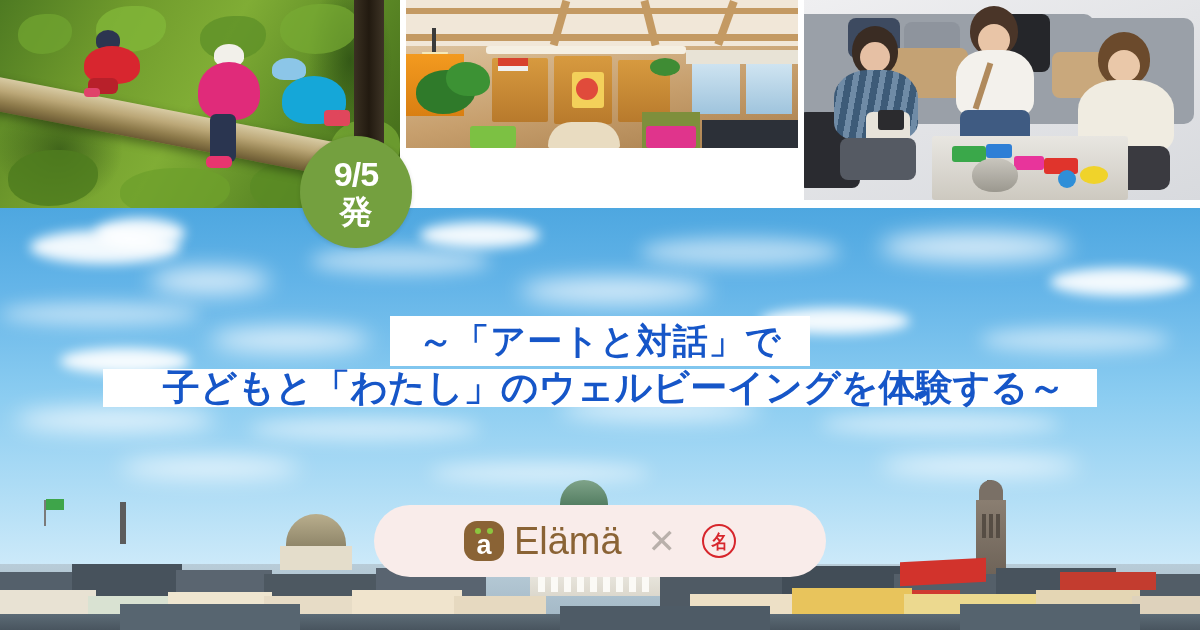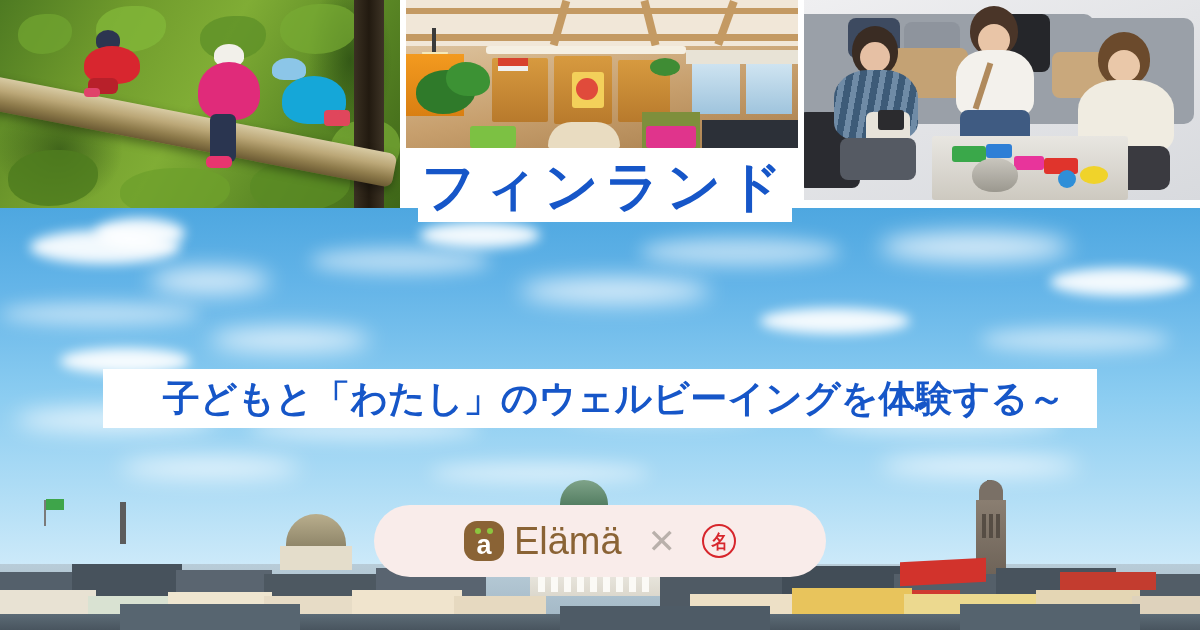--- a/index.html
+++ b/index.html
@@ -103,21 +103,21 @@
   }
   #title-line2 {
     left:180px; top:231px; width:828px; height:76px;
     font-size:62px; letter-spacing:2px; border-radius:3px;
   }
   #sub-line1 {
     left:390px; top:316px; width:420px; height:50px;
     font-size:35px; letter-spacing:1px;
   }
   #sub-line2 {
-    left:103px; top:369px; width:994px; height:59px;
+    left:103px; top:369px; width:994px; height:38px;
     font-size:37px; letter-spacing:0px;padding-left:28px;
   }
 
   
   #date-badge {
     position:absolute; left:300px; top:136px;
     width:112px; height:112px;
     background:#74a03f;
     border-radius:50%;
     display:flex; flex-direction:column;
@@ -398,23 +398,27 @@
     <div class="lowtable" style="left:128px; top:136px; width:196px; height:64px;"></div>
     <div class="artbit" style="left:148px; top:146px; width:34px; height:16px; background:#3aa84a;"></div>
     <div class="artbit" style="left:182px; top:144px; width:26px; height:14px; background:#2e7fd6;"></div>
     <div class="artbit" style="left:210px; top:156px; width:30px; height:14px; background:#e8349b;"></div>
     <div class="artbit" style="left:240px; top:158px; width:34px; height:16px; background:#e0342c;"></div>
     <div class="artbit" style="left:276px; top:166px; width:28px; height:18px; background:#f0d32a; border-radius:50%;"></div>
     <div class="artbit" style="left:254px; top:170px; width:18px; height:18px; background:#2f8fd8; border-radius:50%;"></div>
     <div style="position:absolute;left:168px;top:158px;width:46px;height:34px;background:linear-gradient(180deg,#c9c6be,#9b988f);border-radius:50% 50% 46% 46%;"></div>
   </div>
 
-
-  <div class="tbox" id="title-line1">フィンランド</div>
-
+  <div id="date-badge">
+    <span class="d1">9/5</span>
+    <span class="d2">発</span>
+  </div>
+
+
+  <div class="tbox" id="sub-line1">～「アートと対話」で</div>
   <div class="tbox" id="sub-line2">子どもと「わたし」のウェルビーイングを体験する～</div>
 
   <div id="logo-bar">
     <div class="logo-group">
       <div id="elama-mark">
         <div class="dot l"></div>
         <div class="dot r"></div>
         <div class="letter">a</div>
       </div>
       <div id="elama-text">Elämä</div>

